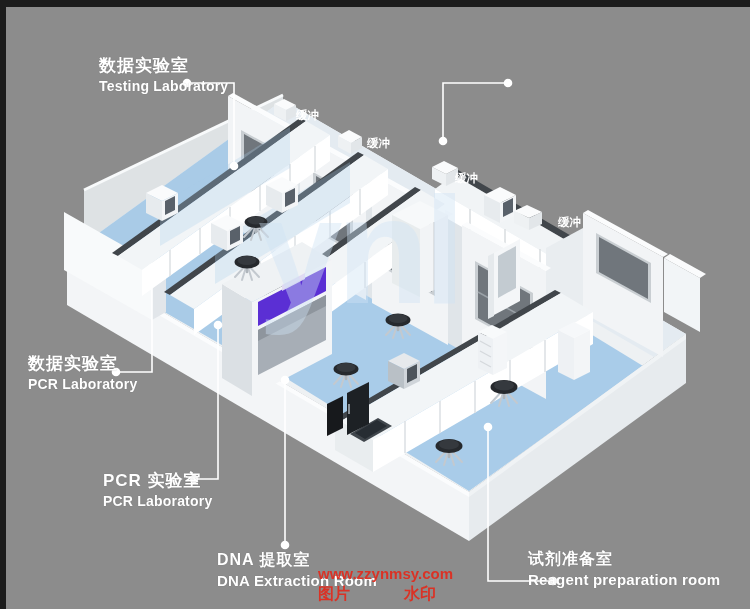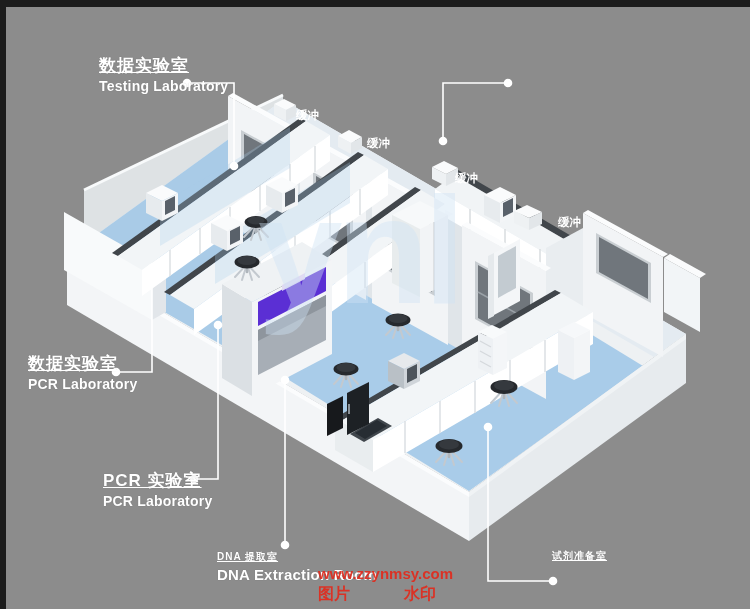--- a/index.html
+++ b/index.html
@@ -4,24 +4,24 @@
 <style>
   html,body{margin:0;padding:0;background:#555;}
   #stage{
     position:relative;width:750px;height:609px;overflow:hidden;
     background:#8c8c8c;font-family:"Liberation Sans",sans-serif;
     -webkit-font-smoothing:antialiased;
   }
   #stage svg{position:absolute;left:0;top:0;}
   .callout{position:absolute;color:#fff;line-height:1;pointer-events:none;}
   .callout .zh{font-size:17px;font-weight:bold;letter-spacing:1px;white-space:nowrap;
-    text-shadow:0 0 1px rgba(0,0,0,.25);text-decoration:underline;}
+    text-shadow:0 0 1px rgba(0,0,0,.25);}
   .callout .en{font-size:14px;font-weight:bold;margin-top:5px;letter-spacing:.2px;white-space:nowrap;
     text-shadow:0 0 1px rgba(0,0,0,.25);}
-  .callout.small .zh{font-size:10px;}
+  .callout.small .zh{font-size:16px;}
   .callout.small .en{font-size:15px;}
   #brand-mark{
     position:absolute;left:258px;top:163px;width:300px;
     font-size:152px;font-weight:bold;letter-spacing:-6px;
     color:#cfe3f5;opacity:.42;pointer-events:none;
   }
   #red-watermark{position:absolute;left:318px;top:549px;width:118px;
     color:#e12b1d;font-weight:bold;pointer-events:none;opacity:.92;}
   #red-watermark .l1{font-size:15.5px;letter-spacing:1px;text-align:center;white-space:nowrap;}
   #red-watermark .l2{font-size:15px;margin-top:16px;white-space:nowrap;}
@@ -305,22 +305,23 @@
   <div class="en">PCR Laboratory</div>
 </div>
 <div class="callout" style="left:103px;top:454px;margin-top:18px;">
   <div class="zh">PCR 实验室</div>
   <div class="en">PCR Laboratory</div>
 </div>
 <div class="callout small" style="left:217px;top:552px;">
   <div class="zh">DNA 提取室</div>
   <div class="en">DNA Extraction Room</div>
 </div>
-<div class="callout small" style="left:552px;top:551px;">
+<div class="callout small" style="left:528px;top:551px;">
   <div class="zh">试剂准备室</div>
+  <div class="en">Reagent preparation room</div>
 </div>
 
 <div id="red-watermark">
   <div class="l2">www.zzynmsy.com</div>
   <div class="l3">
     <span>图片</span>
     <span>水印</span>
   </div>
 </div>
 

